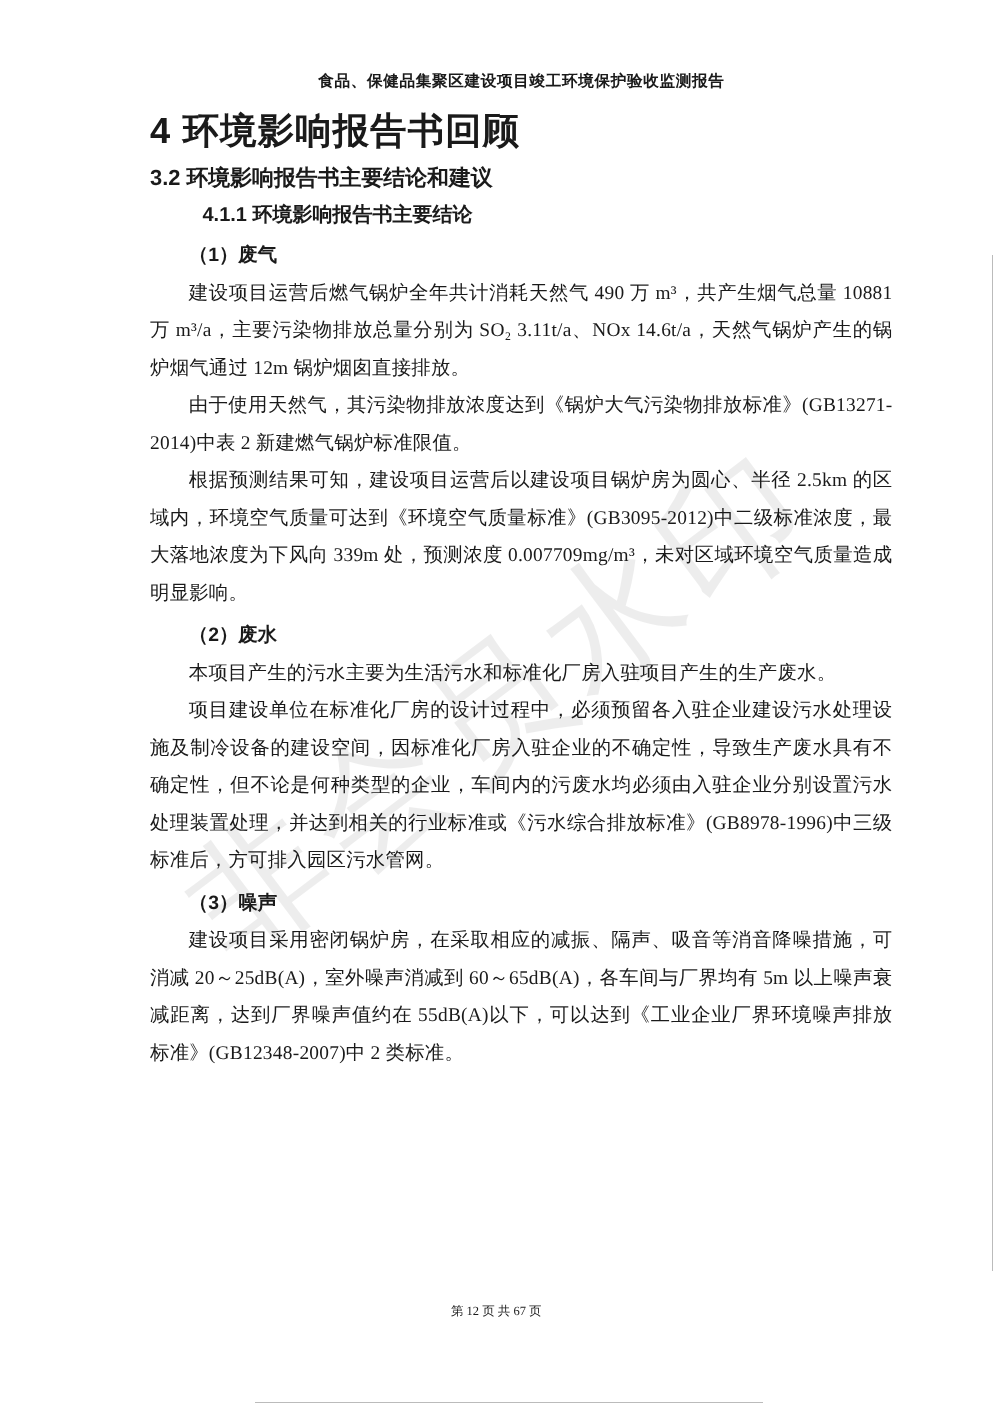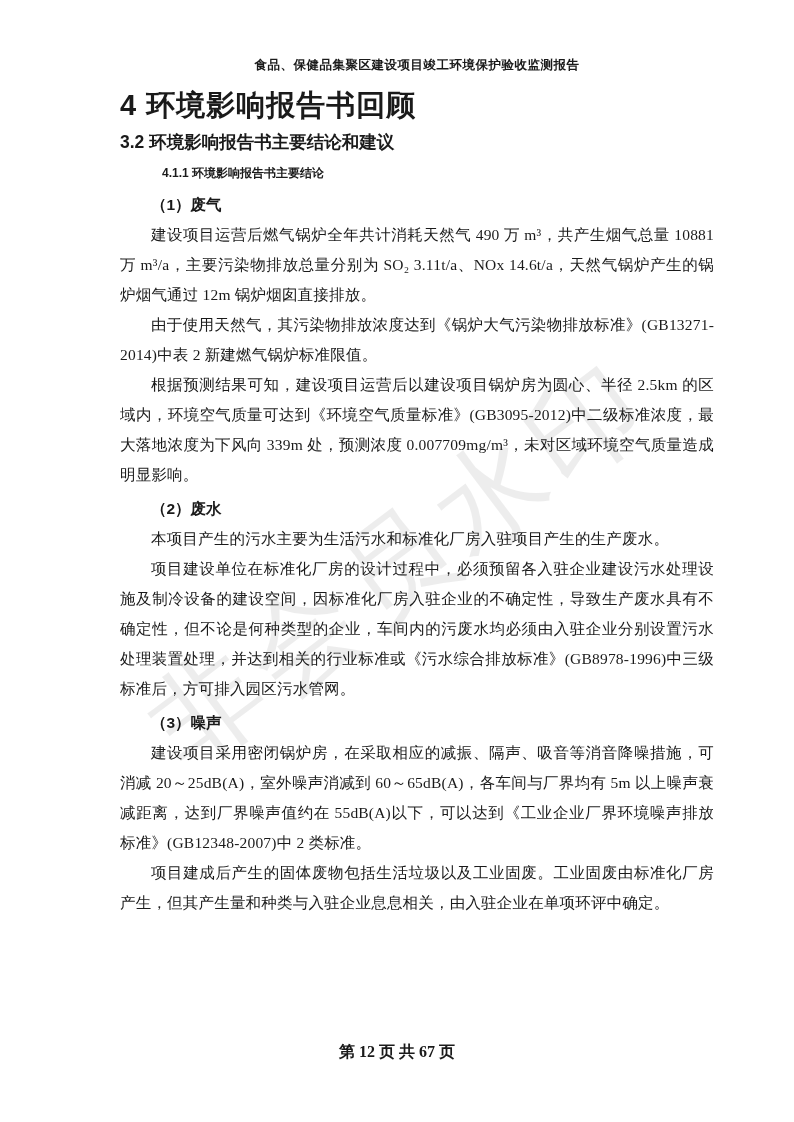--- a/index.html
+++ b/index.html
@@ -54,21 +54,21 @@
   .h2 {
     font-family: "Liberation Sans", "DejaVu Sans", sans-serif;
     font-weight: 700;
     font-size: 17.5px;
     line-height: 24px;
     margin: 0 0 8px 0;
   }
   .h3 {
     font-family: "Liberation Sans", "DejaVu Sans", sans-serif;
     font-weight: 700;
-    font-size: 12px;
+    font-size: 16px;
     line-height: 22px;
     margin: 0 0 6px 0;
     padding-left: 42px;
   }
   .sec-heading {
     font-family: Liberation Sans, sans-serif;
     font-weight: 700;
     font-size: 15.5px;
     line-height: 30px;
     padding-left: 31px;
@@ -81,23 +81,22 @@
     text-indent: 31px;
     margin: 0;
     letter-spacing: 0.2px;
   }
   .page-footer {
     position: absolute;
     left: 0;
     right: 0;
     top: 1042px;
     text-align: center;
-    font-size: 16px;
+    font-size: 10px;
     z-index: 1;
-    font-weight: bold;
   }
 </style>
 </head>
 <body>
 
 <div class="page">
 
   <div class="watermark">非会员水印</div>
 
   <div class="content">
@@ -122,20 +121,19 @@
       <p class="para">本项目产生的污水主要为生活污水和标准化厂房入驻项目产生的生产废水。</p>
       <p class="para">项目建设单位在标准化厂房的设计过程中，必须预留各入驻企业建设污水处理设施及制冷设备的建设空间，因标准化厂房入驻企业的不确定性，导致生产废水具有不确定性，但不论是何种类型的企业，车间内的污废水均必须由入驻企业分别设置污水处理装置处理，并达到相关的行业标准或《污水综合排放标准》(GB8978-1996)中三级标准后，方可排入园区污水管网。</p>
     </div>
 
     <div>
       <div class="sec-heading">（3）噪声</div>
       <p class="para">建设项目采用密闭锅炉房，在采取相应的减振、隔声、吸音等消音降噪措施，可消减 20～25dB(A)，室外噪声消减到 60～65dB(A)，各车间与厂界均有 5m 以上噪声衰减距离，达到厂界噪声值约在 55dB(A)以下，可以达到《工业企业厂界环境噪声排放标准》(GB12348-2007)中 2 类标准。</p>
     </div>
 
     <div>
-      <p class="para">项目建成后产生的固体废物包括生活垃圾以及工业固废。工业固废由标准化厂房产生，但其产生量和种类与入驻企业息息相关，由入驻企业在单项环评中确定。</p>
     </div>
 
   </div>
 
   <div class="page-footer">第 12 页 共 67 页</div>
 
 </div>
 
 </body></html>

